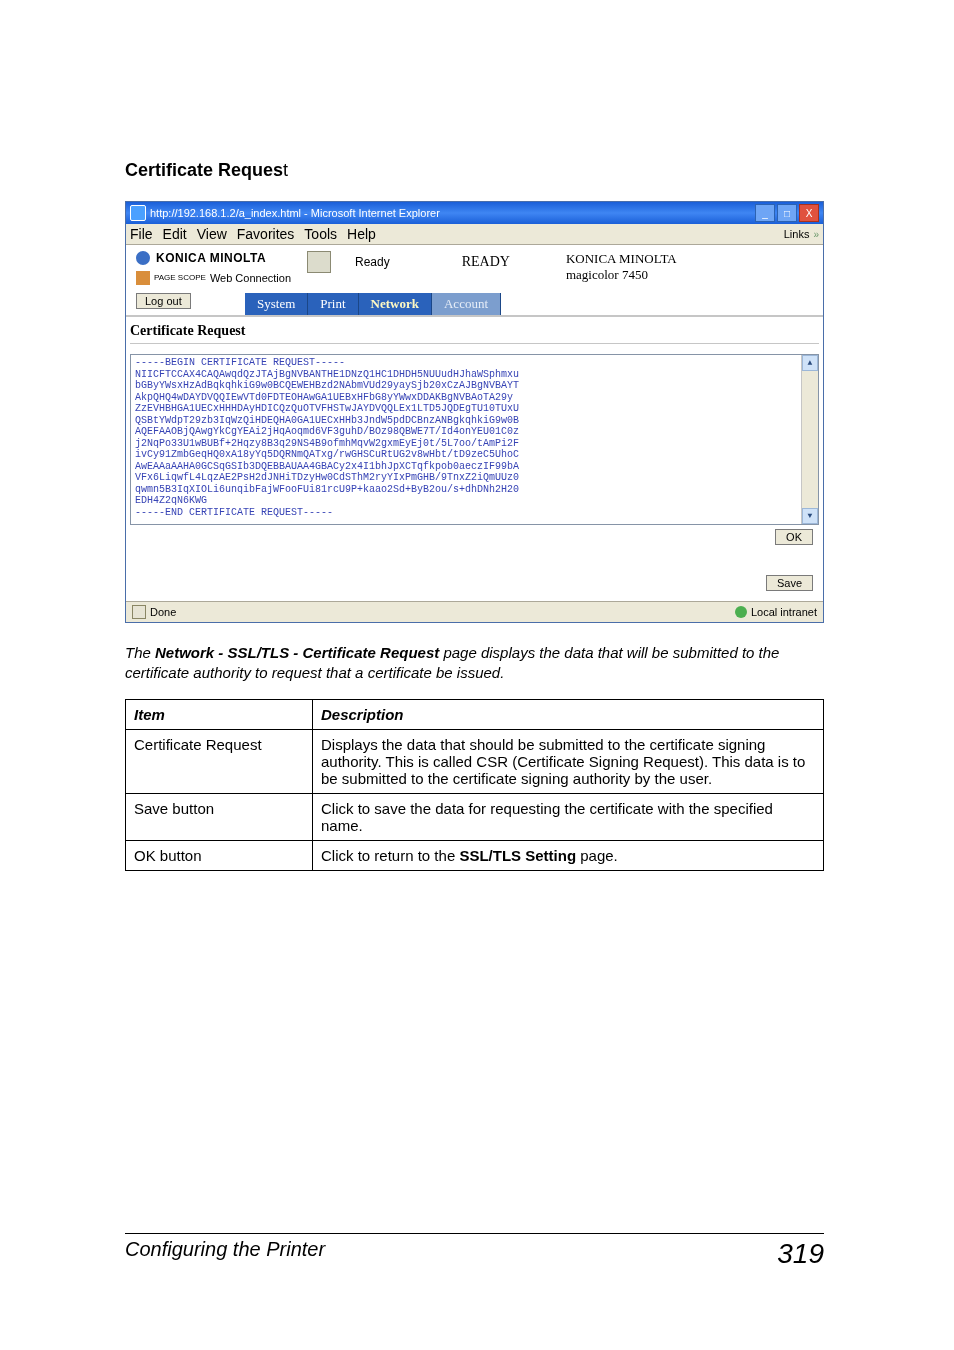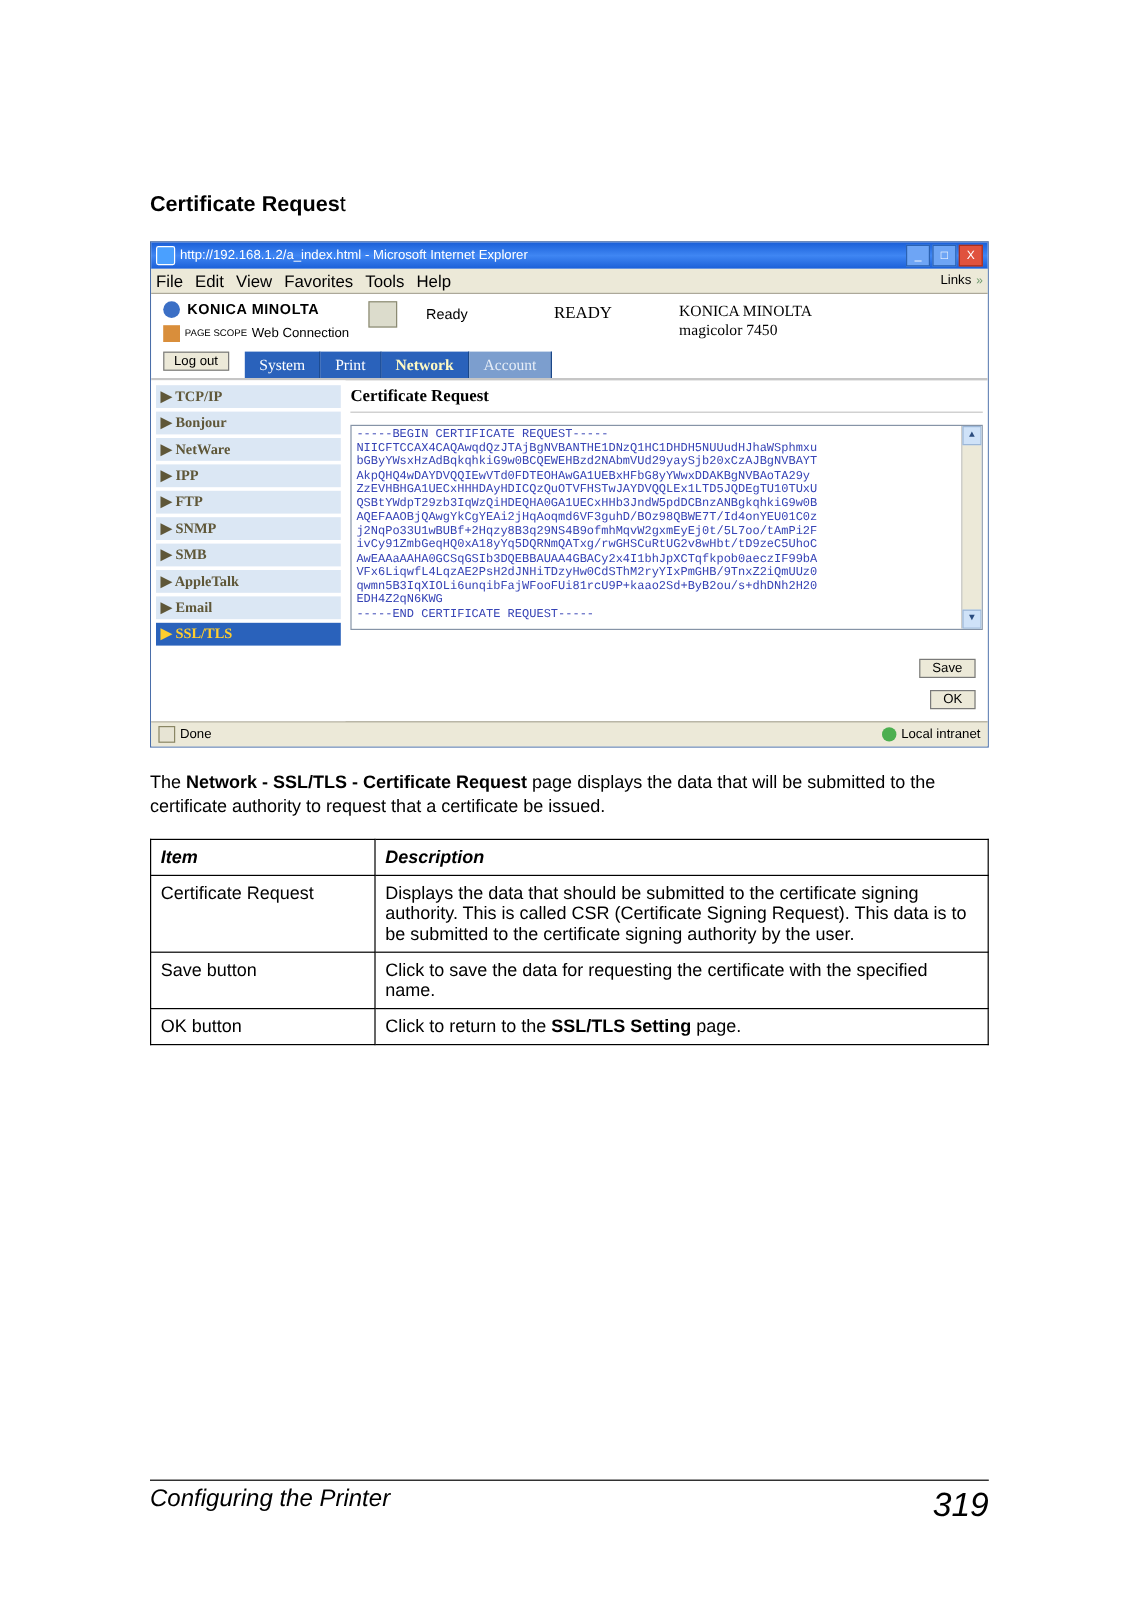--- a/index.html
+++ b/index.html
@@ -110,21 +110,21 @@
     background: #ece9d8;
     border: 1px solid #7a7a7a;
     cursor: default;
     display:inline-block;
   }
   .tabstrip-row {
     padding: 0 10px 0 0;
     display:flex;
     gap:0;
     margin-top:-22px;
-    margin-left: 78px;
+    margin-left: 119px;
   }
   .tabstrip-row .tab {
     background:#2a62bb;color:#fff;font-family:"Times New Roman",serif;
     font-size:13px;padding:3px 12px;border-right:1px solid #1b4788;
   }
   .tabstrip-row .tab.network { background:#2a62bb; color:#fef9c3;font-weight:bold; }
   .tabstrip-row .tab.account { background:#7c9ece; color:#e6edf7; }
   .main-columns { display:flex; border-top: 2px solid #c6c6c6; }
   .side-nav {
     width: 162px;
@@ -184,20 +184,21 @@
   }
   .statusbar .left{display:flex;align-items:center;gap:4px;text-align:right;}
   .statusbar .right{display:flex;align-items:center;gap:4px;}
   .done-icon{width:12px;height:12px;background:#e7e4d4;border:1px solid #8a8664;display:inline-block;}
   .intranet-icon{width:12px;height:12px;background:#4caf50;border-radius:50%;display:inline-block;}
 
   .body-text {
     font-size: 15px;
     line-height: 1.35;
     margin-top: 20px;
+    font-style: italic;
   }
   table.desc-table {
     border-collapse: collapse;
     width: 100%;
     margin-top: 14px;
     font-size: 15px;
   }
   table.desc-table th, table.desc-table td {
     border: 1px solid #000;
     padding: 6px 8px;
@@ -292,32 +293,20 @@
     </div>
 
     <div class="tabstrip-row">
       <span class="tab">System</span>
       <span class="tab">Print</span>
       <span class="tab network">Network</span>
       <span class="tab account">Account</span>
     </div>
 
     <div class="main-columns">
-      <div class="side-nav">
-        <div class="nav-item">▶ TCP/IP</div>
-        <div class="nav-item">▶ Bonjour</div>
-        <div class="nav-item">▶ NetWare</div>
-        <div class="nav-item">▶ IPP</div>
-        <div class="nav-item">▶ FTP</div>
-        <div class="nav-item">▶ SNMP</div>
-        <div class="nav-item">▶ SMB</div>
-        <div class="nav-item">▶ AppleTalk</div>
-        <div class="nav-item">▶ Email</div>
-        <div class="nav-item active">▶ SSL/TLS</div>
-      </div>
       <div class="main-panel">
         <div class="panel-title">Certificate Request</div>
         <div class="cert-box"><span>-----BEGIN CERTIFICATE REQUEST-----
 NIICFTCCAX4CAQAwqdQzJTAjBgNVBANTHE1DNzQ1HC1DHDH5NUUudHJhaWSphmxu
 bGByYWsxHzAdBqkqhkiG9w0BCQEWEHBzd2NAbmVUd29yaySjb20xCzAJBgNVBAYT
 AkpQHQ4wDAYDVQQIEwVTd0FDTEOHAwGA1UEBxHFbG8yYWwxDDAKBgNVBAoTA29y
 ZzEVHBHGA1UECxHHHDAyHDICQzQuOTVFHSTwJAYDVQQLEx1LTD5JQDEgTU10TUxU
 QSBtYWdpT29zb3IqWzQiHDEQHA0GA1UECxHHb3JndW5pdDCBnzANBgkqhkiG9w0B
 AQEFAAOBjQAwgYkCgYEAi2jHqAoqmd6VF3guhD/BOz98QBWE7T/Id4onYEU01C0z
 j2NqPo33U1wBUBf+2Hqzy8B3q29NS4B9ofmhMqvW2gxmEyEj0t/5L7oo/tAmPi2F
@@ -325,25 +314,25 @@
 AwEAAaAAHA0GCSqGSIb3DQEBBAUAA4GBACy2x4I1bhJpXCTqfkpob0aeczIF99bA
 VFx6LiqwfL4LqzAE2PsH2dJNHiTDzyHw0CdSThM2ryYIxPmGHB/9TnxZ2iQmUUz0
 qwmn5B3IqXIOLi6unqibFajWFooFUi81rcU9P+kaao2Sd+ByB2ou/s+dhDNh2H20
 EDH4Z2qN6KWG
 -----END CERTIFICATE REQUEST-----</span>
           <div class="cert-scroll">
             <span class="arr">▲</span>
             <span class="arr">▼</span>
           </div>
         </div>
+        <div class="btn-row" style="padding-top:4px;">
+          <span class="win-btn">OK</span>
+        </div>
         <div class="btn-row">
           <span class="win-btn">Save</span>
-        </div>
-        <div class="btn-row" style="padding-top:4px;">
-          <span class="win-btn">OK</span>
         </div>
       </div>
     </div>
   </div>
 
   <div class="statusbar">
     <div class="left">
       <span class="done-icon"></span>
       <span>Done</span>
     </div>

